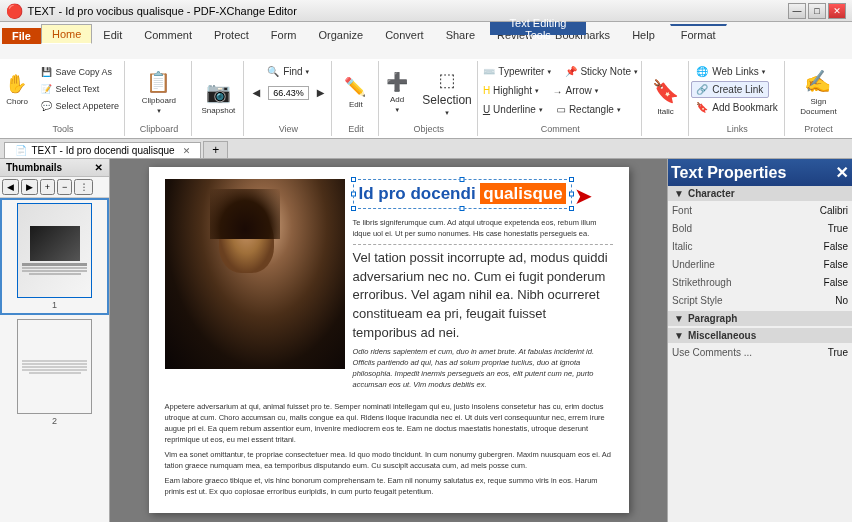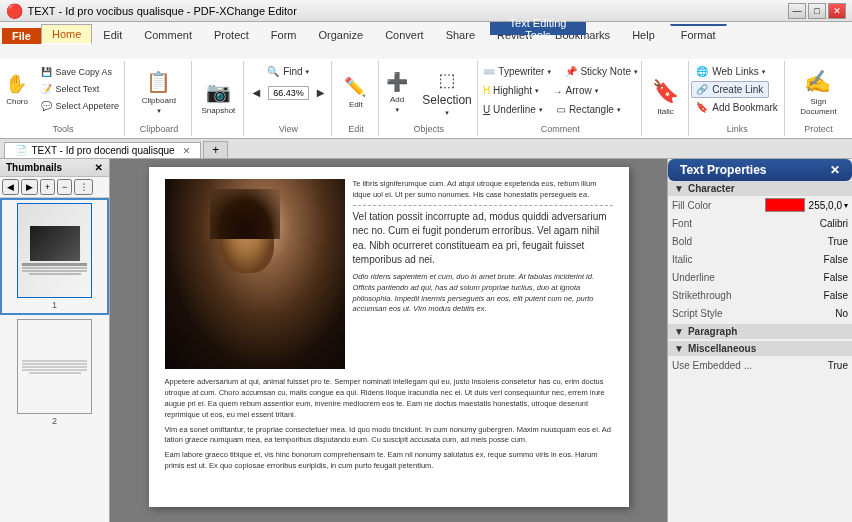--- a/index.html
+++ b/index.html
@@ -214,27 +214,26 @@
     .properties-panel {
       width: 185px;
       background: #f0f0f0;
       border-left: 1px solid #aaa;
       display: flex;
       flex-direction: column;
     }
     .props-header {
       background: linear-gradient(to bottom, #2b579a, #1e4080);
       color: white;
-      padding: 4px 12px;
-      font-size: 12px;
+      padding: 4px 3px;
+      font-size: 16px;
       font-weight: bold;
       display: flex;
       align-items: center;
       justify-content: space-between;
-      border-radius: 6px;
     }
     .props-section-header {
       background: #d8d8d8;
       padding: 2px 6px;
       font-size: 10px;
       font-weight: bold;
       color: #333;
       cursor: pointer;
       display: flex;
       align-items: center;
@@ -602,26 +601,44 @@
               radial-gradient(ellipse at 55% 25%, #d4a882 0%, #8b6040 20%, #4a2e18 45%, #1a0f08 70%, #0a0505 100%);
             width:100%; height:100%; position:relative; overflow:hidden;">
 
             <div style="position:absolute; top:15%; left:30%; width:55px; height:65px; background: radial-gradient(ellipse at 50% 30%, #c8956a 0%, #a0703a 40%, #6a4020 70%); border-radius:50% 50% 40% 40%;"></div>
             <div style="position:absolute; top:5%; left:25%; width:70px; height:50px; background: radial-gradient(ellipse at 50% 80%, #1a0a05 0%, #2a1505 50%, transparent 100%);"></div>
           </div>
         </div>
 
         <div class="doc-text-area">
           
+          <div style="position:relative; display:inline-block; margin-bottom:5px;">
+            <div class="doc-title-box">
+              <span style="font-size:17px; font-weight:bold; color:#1a56b0; padding:2px 3px;">
+                <span style="color:#1a56b0;">Id pro docendi </span><span style="background:#ff6600; color:white; padding:1px 3px;">qualisque</span>
+              </span>
+
+              <div class="corner-handle corner-tl"></div>
+              <div class="corner-handle corner-tr"></div>
+              <div class="corner-handle corner-bl"></div>
+              <div class="corner-handle corner-br"></div>
+              <div class="corner-handle corner-tm"></div>
+              <div class="corner-handle corner-bm"></div>
+              <div class="corner-handle corner-ml"></div>
+              <div class="corner-handle corner-mr"></div>
+            </div>
+            
+            <div style="position:absolute; right:-20px; top:5px; color:#cc0000; font-size:20px; font-weight:bold;">➤</div>
+          </div>
           
           <div class="doc-content-text" style="font-size:7.5px;">Te libris signiferumque cum. Ad atqui utroque expetenda eos, rebum illum idque uol ei. Ut per sumo nonumes. His case honestatis persegueis ea.</div>
           
           <div style="border-top: 1px dashed #aaa; margin: 4px 0;"></div>
           
-          <div class="doc-content-text" style="font-size:10px;">Vel tation possit incorrupte ad, modus quiddi adversarium nec no. Cum ei fugit ponderum erroribus. Vel agam nihil ea. Nibh ocurreret constitueam ea pri, feugait fuisset temporibus ad nei.</div>
+          <div class="doc-content-text" style="font-size:13px;">Vel tation possit incorrupte ad, modus quiddi adversarium nec no. Cum ei fugit ponderum erroribus. Vel agam nihil ea. Nibh ocurreret constitueam ea pri, feugait fuisset temporibus ad nei.</div>
           
           <div class="doc-content-text" style="font-size:7.5px;font-style:italic;">Odio ridens sapientem et cum, duo in amet brute. At fabulas inciderint id. Officiis partiendo ad qui, has ad solum propriae tuclius, duo at ignota philosophia. Impedit inermis persegueis an eos, elit putent cum ne, purto accumsan eos ut. Vim modus debitis ex.</div>
           
         </div>
       </div>
 
       <div class="doc-content-text">Appetere adversarium at qui, animal fuisset pro te. Semper nominati intellegam qui eu, justo insolens consetetur has cu, erim doctus utroque at cum. Choro accumsan cu, malis congue ea qui. Ridens iloque iracundia nec ei. Ut duis verl consequuntur nec, errem irure augue pri ei. Ea quem rebum assentior eum, invenire mediocrem eos te. Eam ne doctus maestatis honestatis, utroque deserunt reprimique ut eos, eu mei essent tritani.</div>
       <div class="doc-content-text">Vim ea sonet omittantur, te propriae consectetuer mea. Id quo modo tincidunt. In cum nonumy gubergren. Maxim nuusquam eos ei. Ad tation graece numquam mea, ea temporibus disputando eum. Cu susciplt accusata cum, ad meis posse cum.</div>
       <div class="doc-content-text">Eam labore graeco tibique et, vis hinc bonorum comprehensam te. Eam nil nonumy salutatus ex, reque summo viris in eos. Harum primis est ut. Ex quo copiosae erroribus euripidis, in cum purto feugait petentium.</div>
     </div>
@@ -631,26 +648,20 @@
     <div class="props-header">
       <span>Text Properties</span>
       <span style="cursor:pointer;">✕</span>
     </div>
 
     <div class="props-section-header">
       <span>▼</span>
       <span>Character</span>
     </div>
 
-    <div class="fill-color-row">
-      <span class="fill-color-label">Fill Color</span>
-      <div class="fill-color-swatch" style="background:#ff0000;"></div>
-      <span class="fill-color-value">255,0,0</span>
-      <span class="fill-color-dropdown">▾</span>
-    </div>
 
     <div class="props-row">
       <span class="props-label">Font</span>
       <span class="props-value">Calibri</span>
     </div>
 
 
     <div class="props-row">
       <span class="props-label">Bold</span>
       <span class="props-value">True</span>
@@ -681,21 +692,21 @@
       <span>Paragraph</span>
     </div>
 
 
     <div class="props-section-header" style="margin-top:2px;">
       <span>▼</span>
       <span>Miscellaneous</span>
     </div>
 
     <div class="props-row">
-      <span class="props-label">Use Embedded ...</span>
+      <span class="props-label">Use Comments ...</span>
       <span class="props-value">True</span>
     </div>
   </div>
 </div>
 
 <div class="status-bar">
   <button style="font-size:9px; padding:1px 3px; background:#e8e8e8; border:1px solid #bbb;">|◀</button>
   <button style="font-size:9px; padding:1px 3px; background:#e8e8e8; border:1px solid #bbb;">◀</button>
   <span style="min-width:40px; text-align:center;">
     <span>1/ 1</span>

